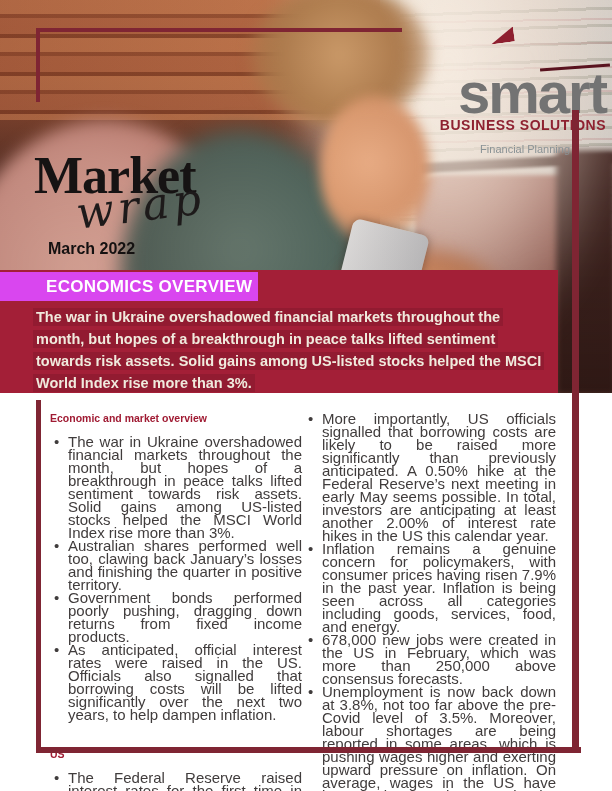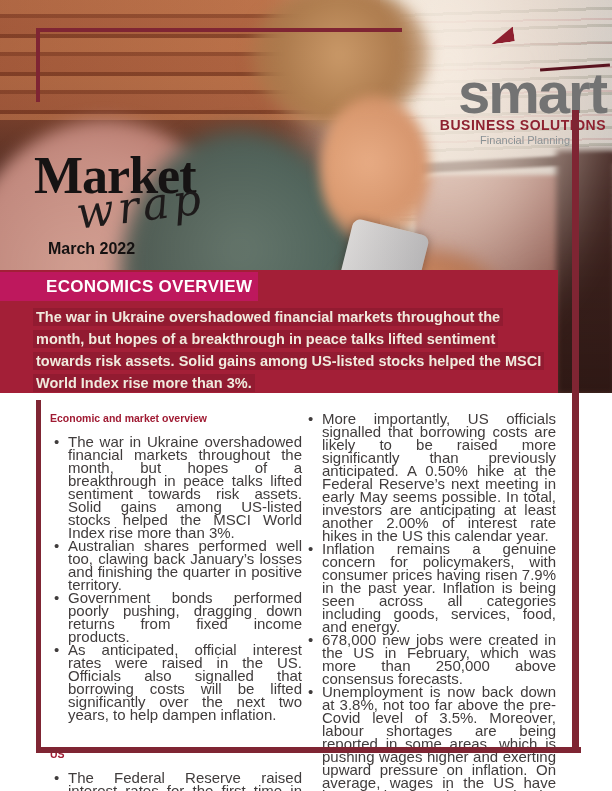--- a/index.html
+++ b/index.html
@@ -55,26 +55,26 @@
     font-family:"DejaVu Serif","Liberation Serif",serif;font-style:italic;
     font-size:44px;letter-spacing:4px;transform:rotate(-7deg);}
   .date{position:absolute;left:48px;top:240px;z-index:5;color:#141111;font-size:16px;font-weight:bold;}
 
   
   .logo{position:absolute;right:2px;top:26px;width:230px;text-align:right;z-index:5;}
   .logo-name{font-size:58px;font-weight:bold;color:#737373;letter-spacing:-2px;line-height:44px;padding-right:4px;margin-top:45px;}
   .logo-accent{position:absolute;right:96px;top:2px;width:24px;height:15px;background:#8e1f2f;
     clip-path:polygon(0 100%,100% 0,100% 100%);transform:rotate(-8deg);}
   .logo-tag{font-size:14px;font-weight:bold;color:#8e2130;letter-spacing:.5px;padding-right:4px;margin-top:2px;}
-  .logo-sub{font-size:11px;color:#8a9295;padding-right:40px;margin-top:1px;}
+  .logo-sub{font-size:11px;color:#8a9295;padding-right:40px;margin-top:10px;}
   .logo-slash{position:absolute;right:0;top:40px;width:70px;height:3px;background:#59131f;transform:rotate(-4deg);}
 
   
   .crimson-block{position:absolute;left:0;top:270px;width:558px;height:123px;background:#a31f37;z-index:4;}
-  .econ-banner{position:absolute;left:0;top:272px;width:258px;height:29px;background:#be185d;z-index:5;
+  .econ-banner{position:absolute;left:0;top:272px;width:258px;height:29px;background:#d946ef;z-index:5;
     color:#fff;font-size:17px;font-weight:bold;letter-spacing:.3px;line-height:29px;padding-left:46px;box-sizing:border-box;}
   .intro{position:absolute;left:33px;top:306px;width:512px;z-index:5;color:#f0ead e;
     color:#f0eadd;font-size:14.5px;font-weight:bold;line-height:22px;}
   .intro span{background:rgba(0,0,0,.10);box-decoration-break:clone;-webkit-box-decoration-break:clone;padding:1px 3px;}
 
   
   .content{position:absolute;left:50px;top:412px;width:521px;display:flex;gap:2px;z-index:5;}
   .col{width:252px;}
   .sec-h{color:#a01b33;font-size:10.5px;font-weight:bold;margin:0 0 11px 0;}
   .sec-h.spaced{margin-top:27px;}

